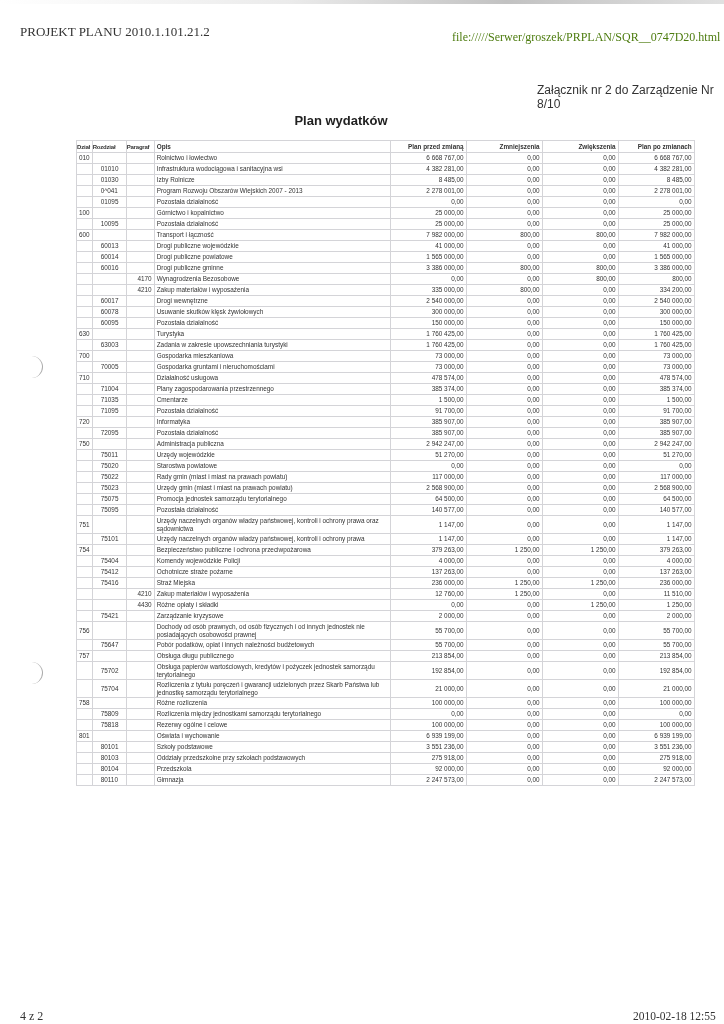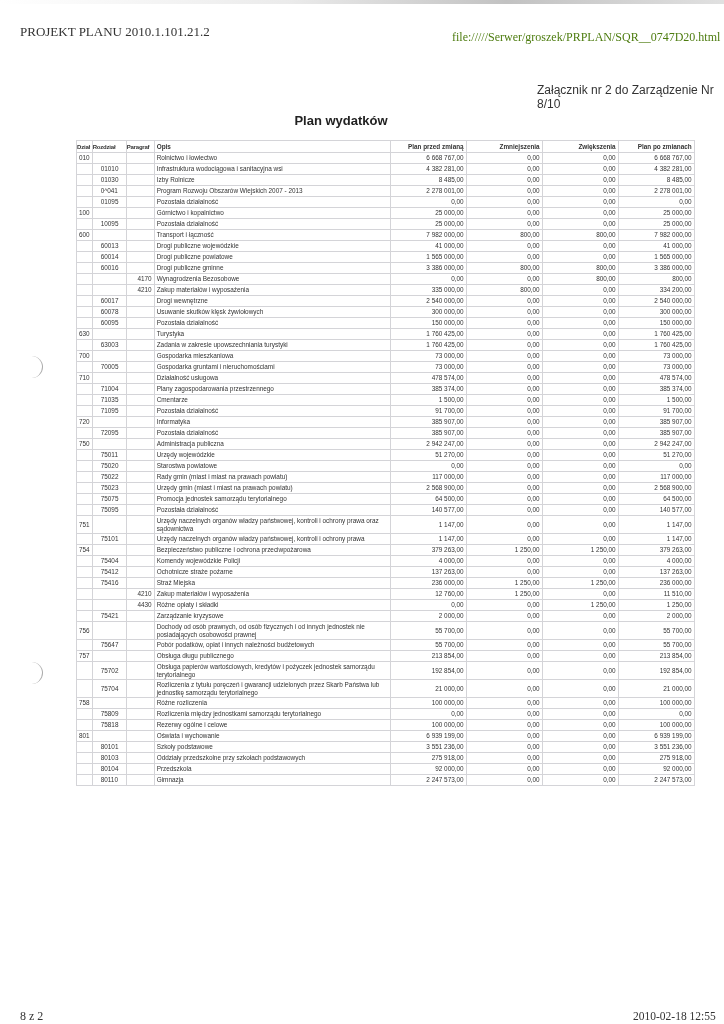--- a/index.html
+++ b/index.html
@@ -599,14 +599,14 @@
         <td class="c-pg"></td>
         <td class="c-op">Gimnazja</td>
         <td class="c-n">2 247 573,00</td>
         <td class="c-n">0,00</td>
         <td class="c-n">0,00</td>
         <td class="c-n">2 247 573,00</td>
       </tr>
     </tbody>
 </table>
 
-<div id="footer-left" class="serif">8 z 2</div>
+<div id="footer-left" class="serif">4 z 2</div>
 <div id="footer-right" class="serif">2010-02-18 12:55</div>
 
 </body></html>

